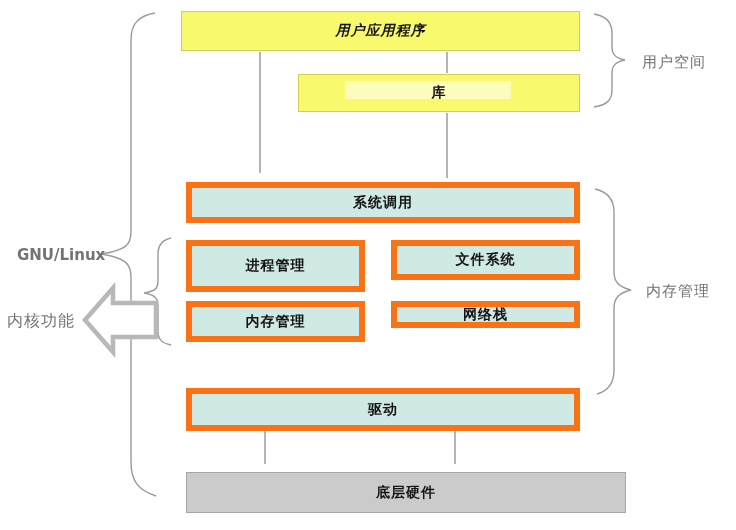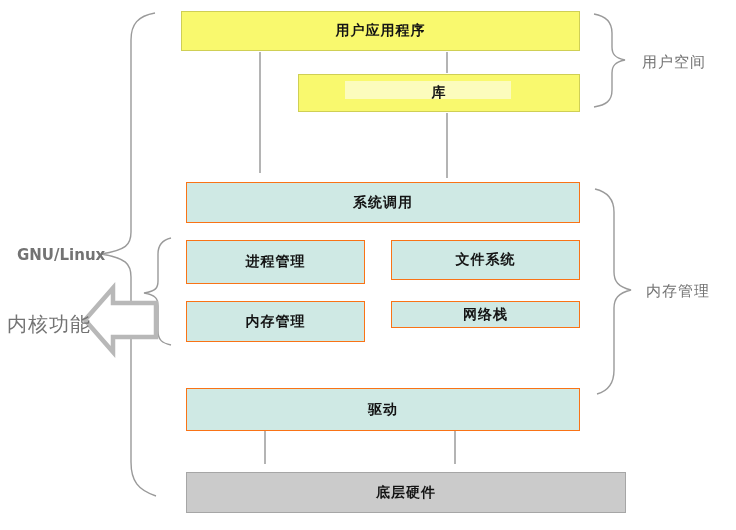--- a/index.html
+++ b/index.html
@@ -6,45 +6,45 @@
   #stage{
     position:relative;width:736px;height:530px;background:#ffffff;overflow:hidden;
     font-family:"DejaVu Sans","Liberation Sans",sans-serif;
   }
   svg.overlay{position:absolute;left:0;top:0;z-index:1;}
   .box{
     position:absolute;z-index:2;display:flex;align-items:center;justify-content:center;
     font-size:14px;font-weight:600;color:#141414;letter-spacing:1px;box-sizing:border-box;
   }
   .box--yellow{background:#f9f96e;border:1px solid #cfcf55;}
-  .box--teal{background:#cfe9e4;border:1px solid #f97316;}
+  .box--teal{background:#cfe9e4;border:6px solid #f97316;}
   .box--gray{background:#cbcbcb;border:1px solid #a6a6a6;}
   .box .lbl{position:relative;z-index:2;}
   .patch{
     position:absolute;z-index:1;background:rgba(255,255,255,0.55);
   }
   .side-label{
     position:absolute;z-index:2;font-size:15px;color:#737373;letter-spacing:1px;white-space:nowrap;
   }
   .side-label--bold{font-weight:600;letter-spacing:0;}
   
-  #b-user-apps   {left:181px;top:11px; width:399px;height:40px;}
+  #b-user-apps   {left:181px;top:11px; width:399px;height:40px;font-style:italic;}
   #b-library     {left:298px;top:74px; width:282px;height:38px;}
   #b-syscalls    {left:186px;top:182px;width:394px;height:41px;}
-  #b-process     {left:186px;top:240px;width:179px;height:44px;}
+  #b-process     {left:186px;top:240px;width:179px;height:52px;}
   #b-filesystem  {left:391px;top:240px;width:189px;height:40px;}
   #b-memory     {left:186px;top:301px;width:179px;height:41px;}
   #b-network    {left:391px;top:301px;width:189px;height:27px;}
   #b-drivers    {left:186px;top:360px;width:394px;height:43px;margin-top:28px;}
   #b-hardware   {left:186px;top:472px;width:440px;height:41px;}
   
   #l-user-space      {left:642px;top:53px;}
   #l-kernel-space    {left:646px;top:282px;}
   #l-gnu-linux       {left:17px; top:246px;}
-  #l-kernel-functions{left:7px;  top:311px;font-size:20px;}
+  #l-kernel-functions{left:7px;  top:311px;font-size:16px;}
 </style>
 </head>
 <body>
 
 <div id="stage">
 
   <svg class="overlay" width="736" height="530" viewBox="0 0 736 530">
 
     <g stroke="#8c8c8c" stroke-width="1.3">
       <line x1="260" y1="52" x2="260" y2="173"></line>

